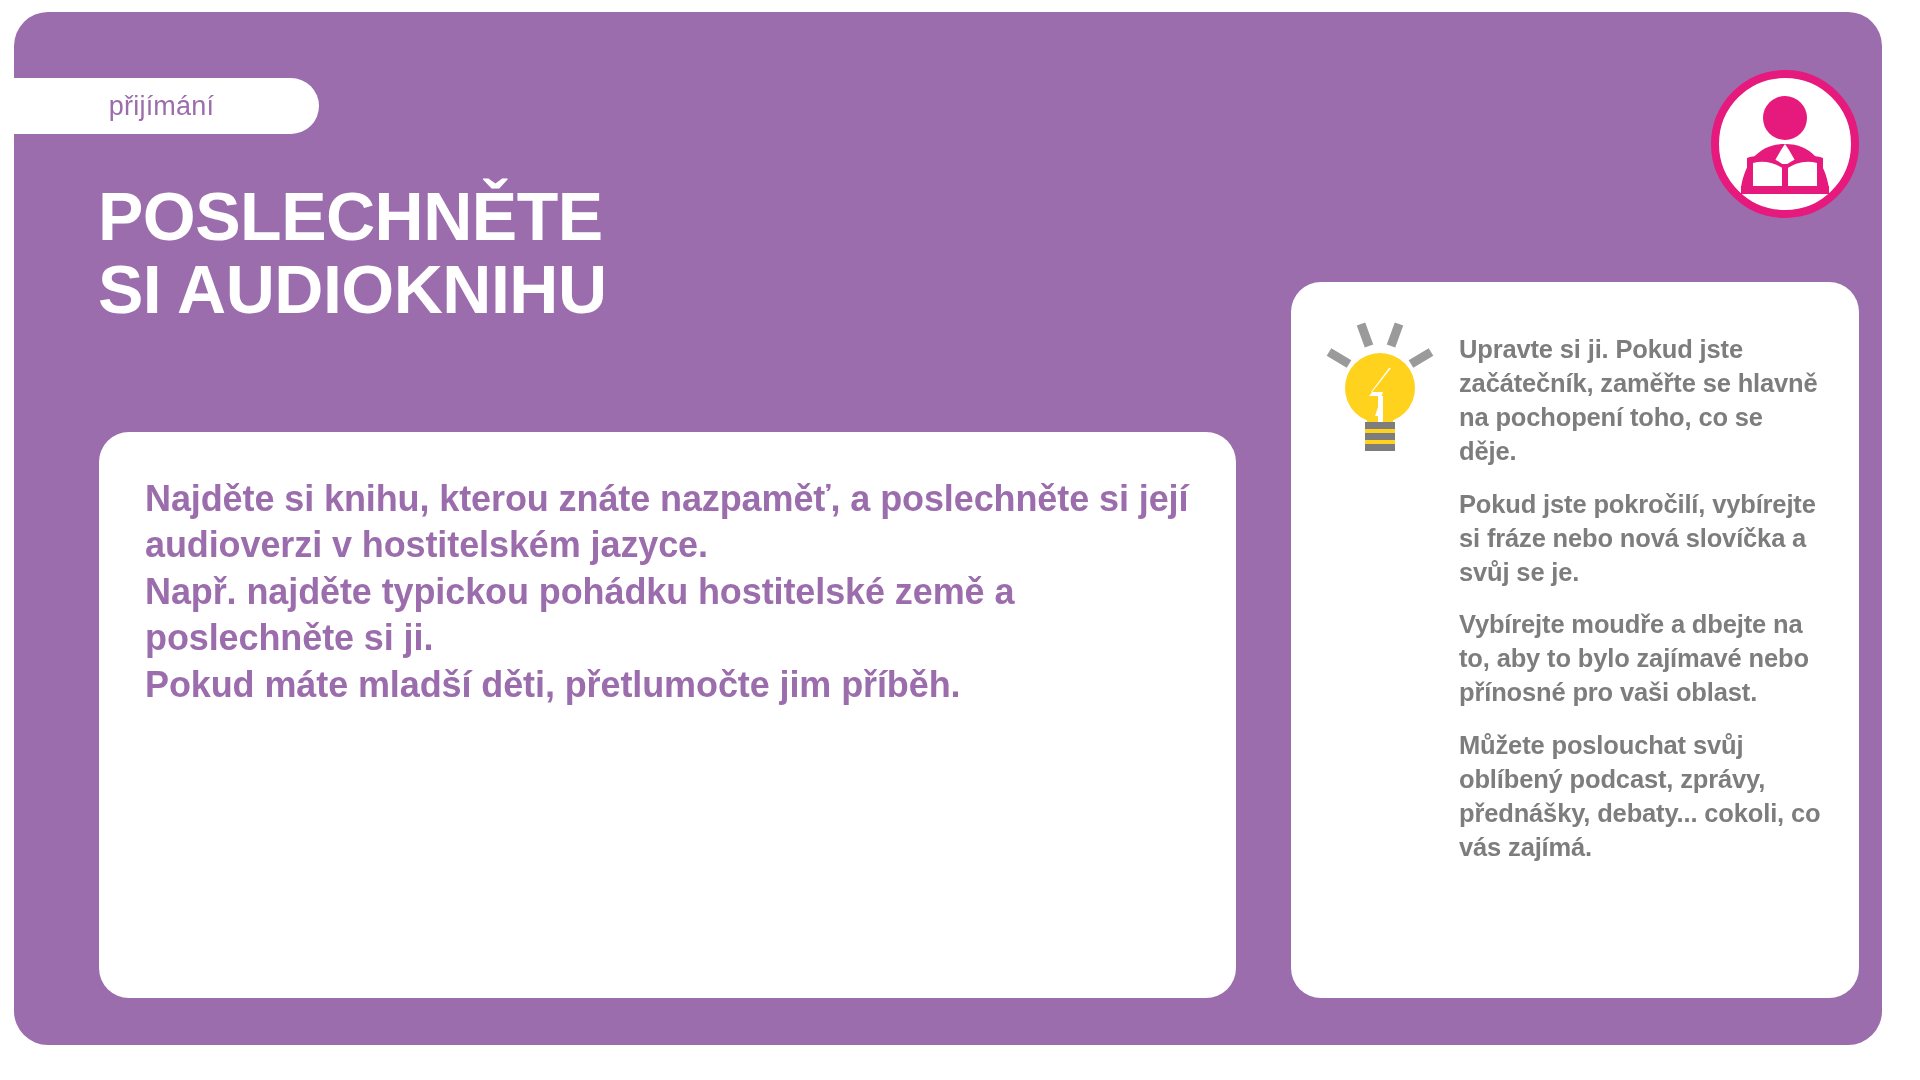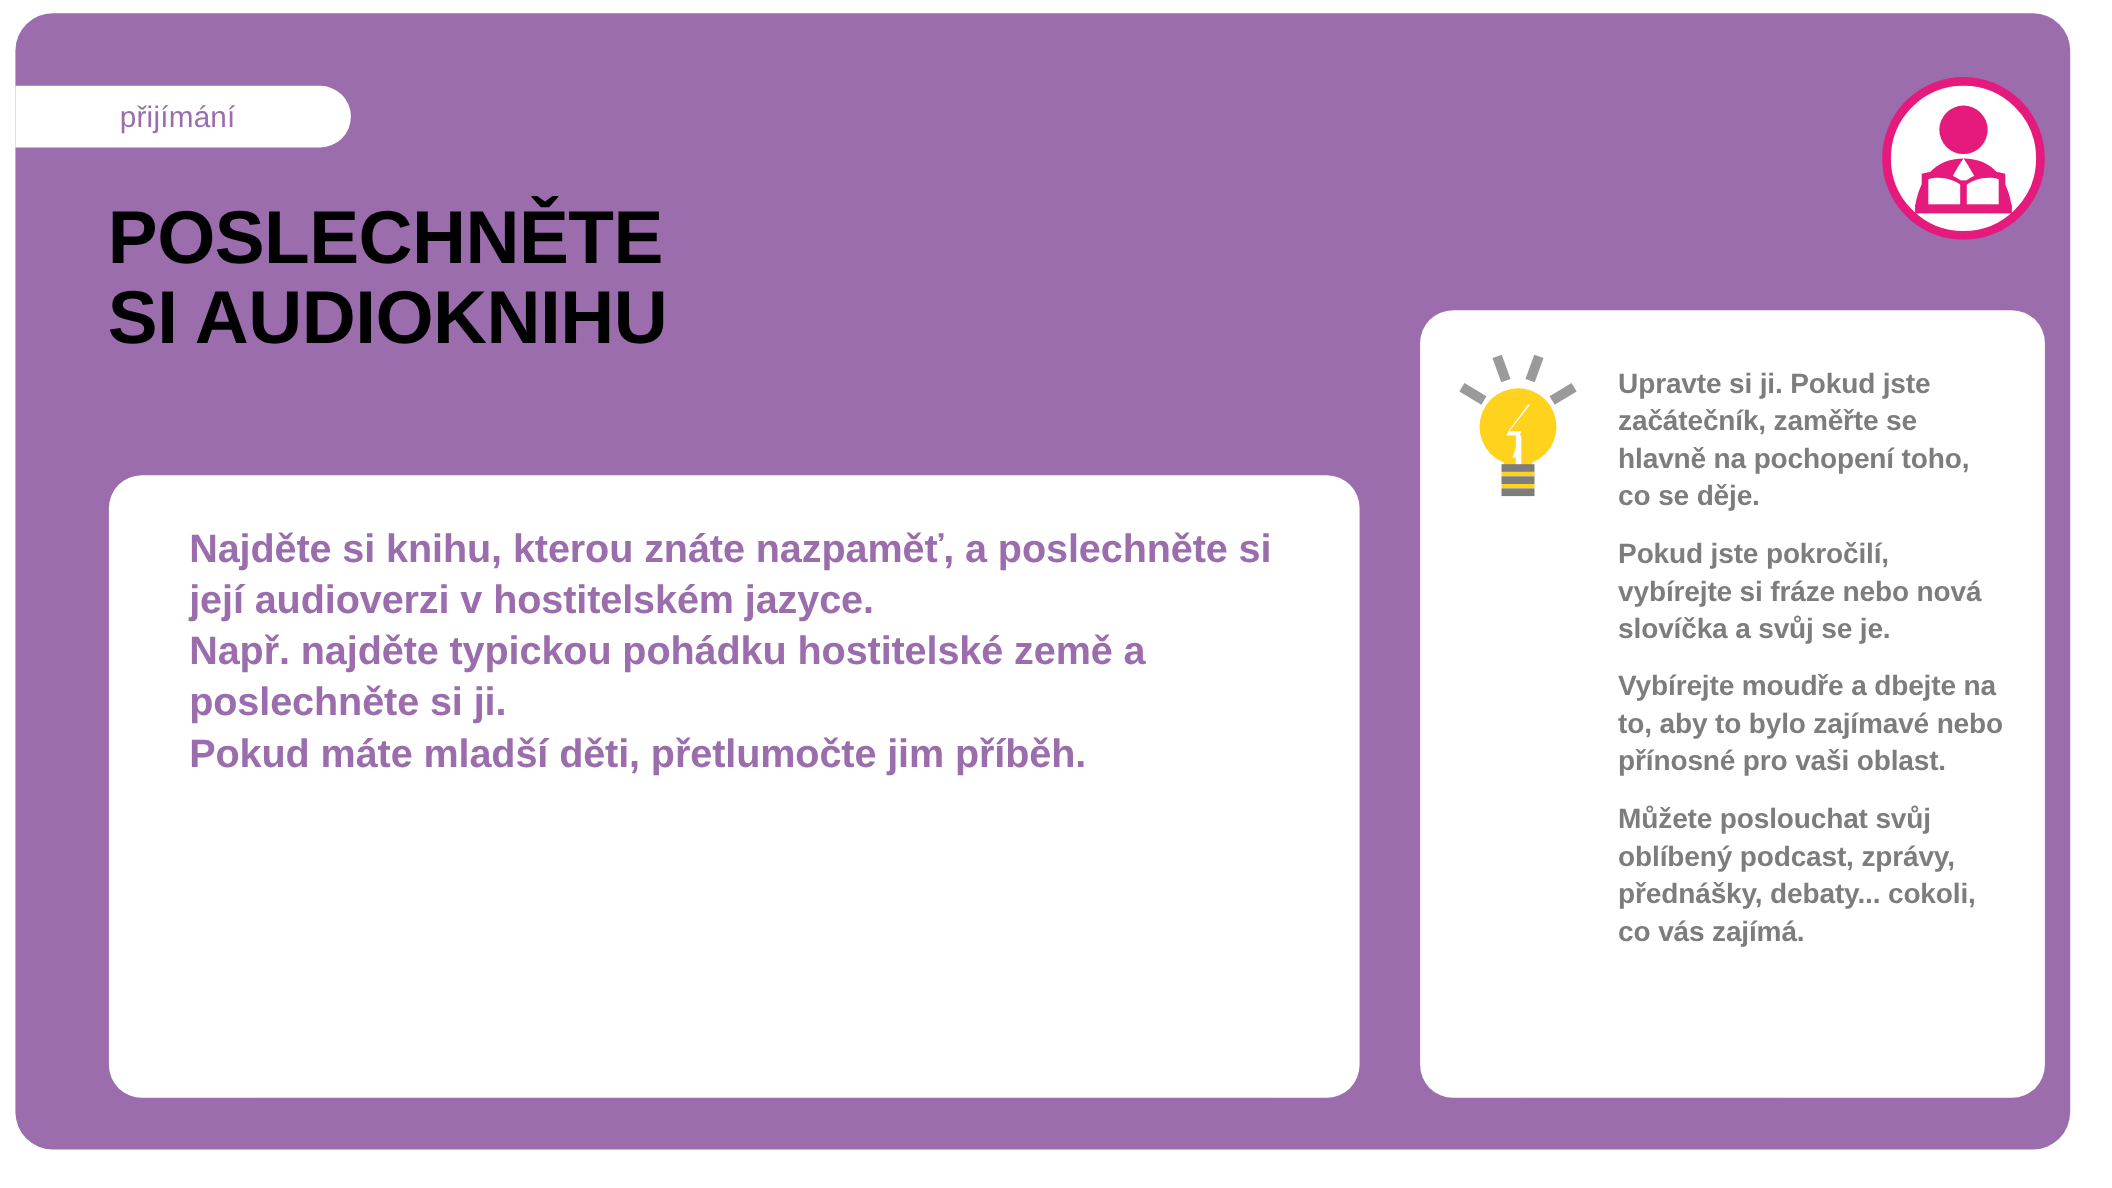--- a/index.html
+++ b/index.html
@@ -46,21 +46,21 @@
     letter-spacing: 0.2px;
     line-height: 1;
     white-space: nowrap;
   }
 
   
   .headline {
     position: absolute;
     left: 84px;
     top: 168px;
-    color: #000000;
+    color: #ffffff;
     font-size: 68px;
     font-weight: 700;
     line-height: 1.08;
     letter-spacing: -0.5px;
     white-space: pre-line;
   }
 
   
   .brand-logo {
     position: absolute;
@@ -83,37 +83,36 @@
     box-sizing: border-box;
     padding: 44px 46px 30px 46px;
   }
   .main-card-text {
     color: #9b6dad;
     font-size: 36px;
     font-weight: 700;
     line-height: 1.29;
     white-space: pre-line;
     letter-spacing: -0.1px;
-    margin-left: 27px;
   }
 
   
   .tips-card {
     position: absolute;
     left: 1277px;
     top: 270px;
     width: 568px;
     height: 716px;
     background: #ffffff;
     border-radius: 30px;
     box-sizing: border-box;
     padding: 22px 34px 22px 26px;
     display: flex;
     align-items: flex-start;
-    gap: 28px;
+    gap: 16px;
   }
 
   .bulb-icon {
     flex: 0 0 auto;
     width: 126px;
     height: 140px;
     margin-top: 8px;
   }
   .bulb-icon svg { display: block; width: 126px; height: 140px; }
 

